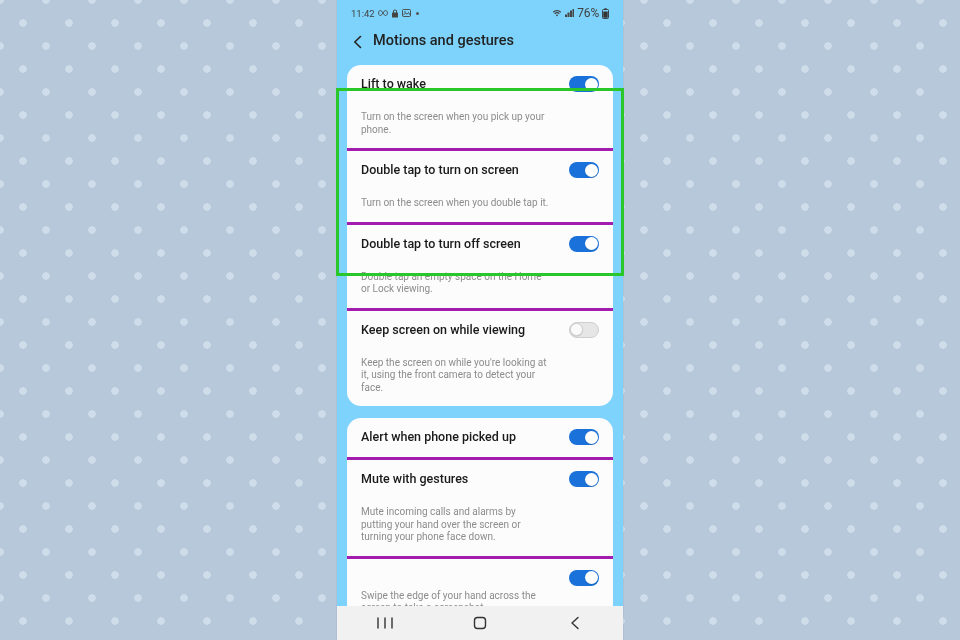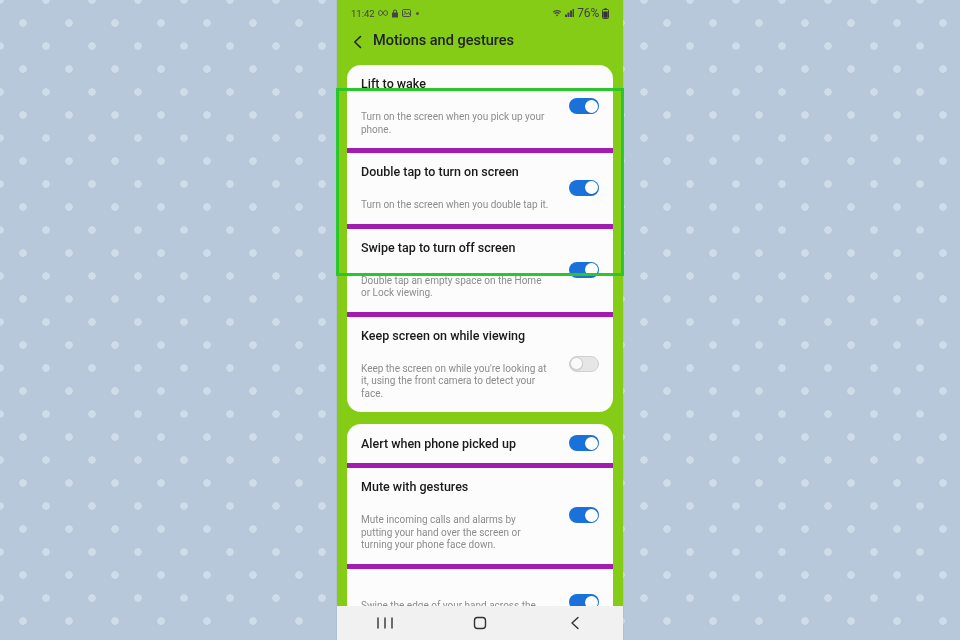--- a/index.html
+++ b/index.html
@@ -16,21 +16,21 @@
     background-image:
       radial-gradient(circle, #cfddeb 3.5px, transparent 4px),
       radial-gradient(circle, #cfddeb 3.5px, transparent 4px);
     background-size: 46px 46px, 46px 46px;
     background-position: 0 0, 23px 23px;
   }
   .phone {
     position: absolute;
     left: 337px; top: 0;
     width: 286px; height: 640px;
-    background: #84cc16;
+    background: #7dd3fc;
     box-shadow: 0 0 0 1px rgba(0,0,0,0.04);
     overflow: hidden;
   }
   .statusbar {
     display: flex; justify-content: space-between; align-items: center;
     padding: 6px 14px 2px 14px;
     font-size: 9.5px; color: #404040;
   }
   .statusbar .left, .statusbar .right { display: flex; align-items: center; gap: 3px; }
   .sb-icon { display: inline-flex; align-items: center; }
@@ -41,25 +41,25 @@
   .titlebar .chev { width: 14px; height: 14px; }
   .titlebar h1 { font-size: 14.5px; font-weight: 500; color: #222; }
   .content { padding: 0 10px; }
   .card {
     background: #fcfcfc;
     border-radius: 14px;
     margin-bottom: 12px;
     overflow: hidden;
   }
   .row {
-    display: flex; align-items: center; justify-content: space-between;
+    display: flex; align-items: flex-start; justify-content: space-between;
     gap: 20px;
     padding: 11px 14px 12px 14px;
   }
-  .row + .row { border-top: 5px solid #a21caf; }
+  .row + .row { border-top: 3px solid #a21caf; }
   .row .text { flex: 1; }
   .row .title { font-size: 12.5px; color: #1a1a1a; font-weight: 500; }
   .row .sub { font-size: 10px; color: #8c8c8c; margin-top: 20px; line-height: 1.25; }
   .toggle {
     position: relative; width: 30px; height: 16px; border-radius: 10px; flex-shrink: 0;
   }
   .toggle.on { background: #1971d9; }
   .toggle.off { background: #e6e6e6; border: 1px solid #cfcfcf; }
   .toggle .knob {
     position: absolute; top: 1.5px; width: 13px; height: 13px; border-radius: 50%;
@@ -158,21 +158,21 @@
         <div class="text">
           <div class="title">Double tap to turn on screen</div>
           <div class="sub">Turn on the screen when you double tap it.</div>
         </div>
         <div class="toggle on">
             <div class="knob"></div>
           </div>
       </div>
       <div class="row">
         <div class="text">
-          <div class="title">Swipe tap to turn off screen</div>
+          <div class="title">Double tap to turn off screen</div>
           <div class="sub">Double tap an empty space on the Home or Lock viewing.</div>
         </div>
         <div class="toggle on">
             <div class="knob"></div>
           </div>
       </div>
       <div class="row">
         <div class="text">
           <div class="title">Keep screen on while viewing</div>
           <div class="sub">Keep the screen on while you're looking at it, using the front camera to detect your face.</div>

